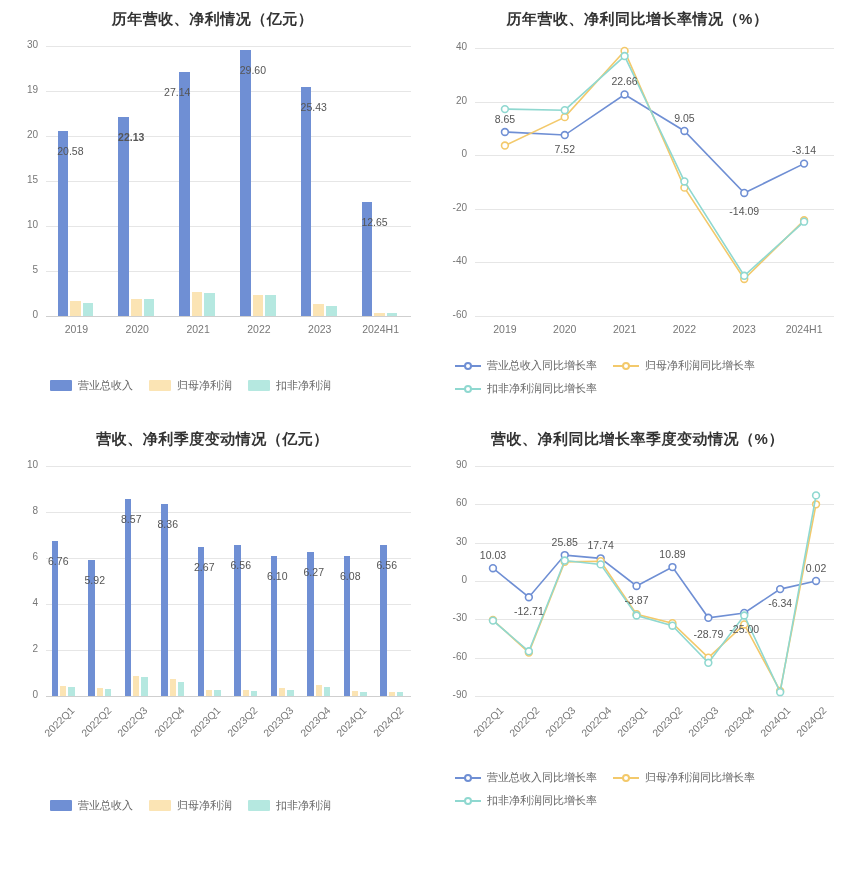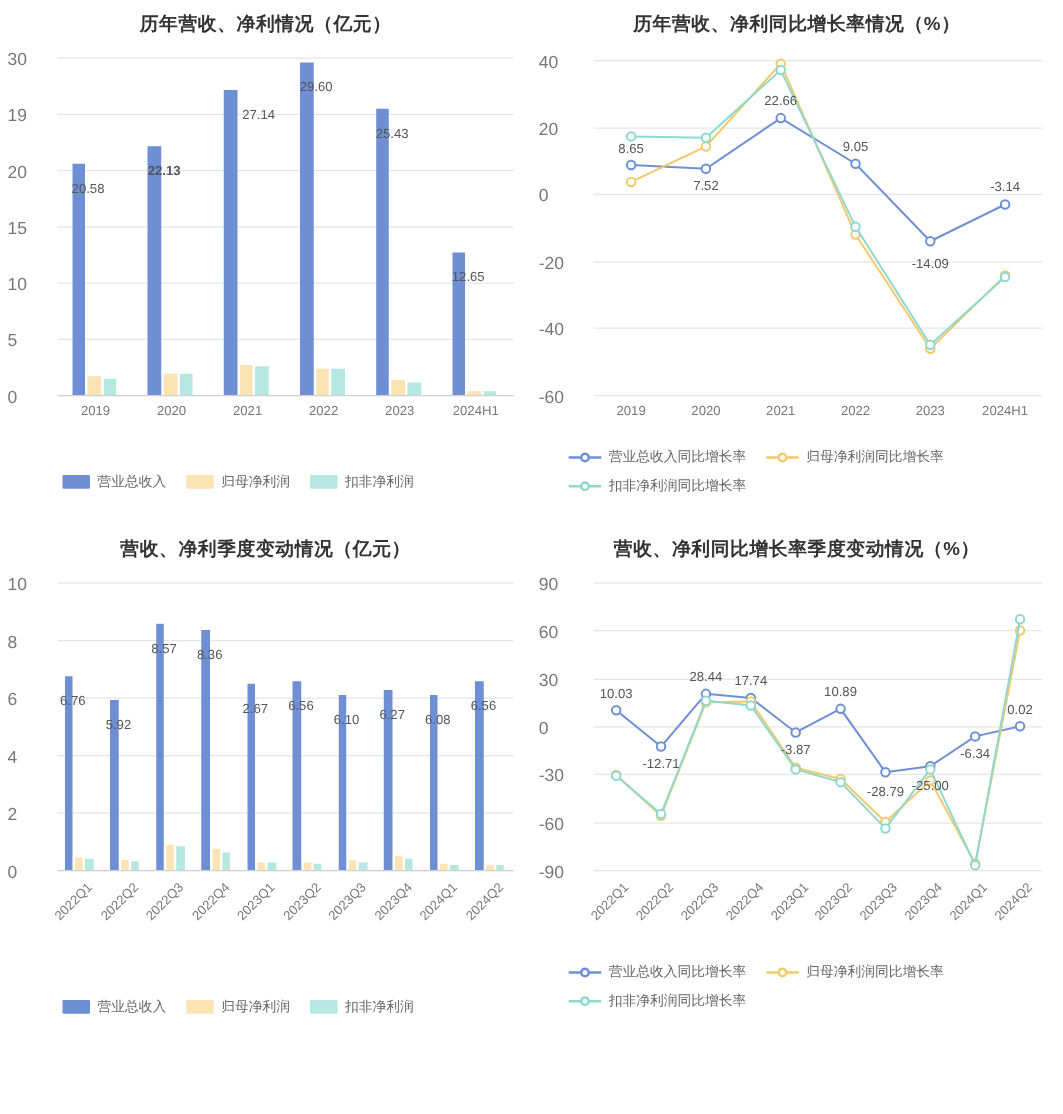--- a/index.html
+++ b/index.html
@@ -22,23 +22,23 @@
     text-align: center;
     font-size: 15px;
     font-weight: bold;
     color: #333;
     padding-top: 10px;
     letter-spacing: 0.5px;
   }
   .plot { position: relative; }
   .axis-label {
     position: absolute;
-    font-size: 14px;
+    font-size: 10px;
     color: #777;
-    text-align: left;
+    text-align: right;
     white-space: nowrap;
   }
   .xtick {
     position: absolute;
     font-size: 10.5px;
     color: #777;
     text-align: center;
     white-space: nowrap;
   }
   .xtick.rot {
@@ -140,21 +140,21 @@
           <div class="dlabel" style="left: 42.4167px; width: 56px; text-align: center; top: 112.78px;">20.58</div>
           <div class="bar s0" style="left: 118.392px; width: 10.5722px; height: 199.17px; bottom: 26px; background: rgb(111, 143, 212);"></div>
           <div class="bar s1" style="left: 130.964px; width: 10.5722px; height: 16.65px; bottom: 26px; background: rgb(251, 228, 180);"></div>
           <div class="bar s2" style="left: 143.536px; width: 10.5722px; height: 16.92px; bottom: 26px; background: rgb(181, 232, 224);"></div>
           <div class="xtick" style="left: 107.25px; width: 60px; top: 291px;">2020</div>
           <div class="dlabel" style="left: 103.25px; width: 56px; text-align: center; top: 98.83px; font-weight: bold;">22.13</div>
           <div class="bar s0" style="left: 179.225px; width: 10.5722px; height: 244.26px; bottom: 26px; background: rgb(111, 143, 212);"></div>
           <div class="bar s1" style="left: 191.797px; width: 10.5722px; height: 24.3px; bottom: 26px; background: rgb(251, 228, 180);"></div>
           <div class="bar s2" style="left: 204.369px; width: 10.5722px; height: 22.68px; bottom: 26px; background: rgb(181, 232, 224);"></div>
           <div class="xtick" style="left: 168.083px; width: 60px; top: 291px;">2021</div>
-          <div class="dlabel" style="left: 164.083px; width: 56px; text-align: right; top: 53.74px;">27.14</div>
+          <div class="dlabel" style="left: 164.083px; width: 56px; text-align: left; top: 53.74px;">27.14</div>
           <div class="bar s0" style="left: 240.058px; width: 10.5722px; height: 266.4px; bottom: 26px; background: rgb(111, 143, 212);"></div>
           <div class="bar s1" style="left: 252.631px; width: 10.5722px; height: 21.33px; bottom: 26px; background: rgb(251, 228, 180);"></div>
           <div class="bar s2" style="left: 265.203px; width: 10.5722px; height: 20.7px; bottom: 26px; background: rgb(181, 232, 224);"></div>
           <div class="xtick" style="left: 228.917px; width: 60px; top: 291px;">2022</div>
           <div class="dlabel" style="left: 224.917px; width: 56px; text-align: center; top: 31.6px;">29.60</div>
           <div class="bar s0" style="left: 300.892px; width: 10.5722px; height: 228.87px; bottom: 26px; background: rgb(111, 143, 212);"></div>
           <div class="bar s1" style="left: 313.464px; width: 10.5722px; height: 12.15px; bottom: 26px; background: rgb(251, 228, 180);"></div>
           <div class="bar s2" style="left: 326.036px; width: 10.5722px; height: 10.44px; bottom: 26px; background: rgb(181, 232, 224);"></div>
           <div class="xtick" style="left: 289.75px; width: 60px; top: 291px;">2023</div>
           <div class="dlabel" style="left: 285.75px; width: 56px; text-align: center; top: 69.13px;">25.43</div>
@@ -379,21 +379,21 @@
             <circle cx="283.34999999999997" cy="210.77777777777777" r="3.4" fill="#fff" stroke="#8fd8d0" stroke-width="1.6"></circle>
             <circle cx="319.24999999999994" cy="163.5" r="3.4" fill="#fff" stroke="#8fd8d0" stroke-width="1.6"></circle>
             <circle cx="355.15" cy="240.16666666666666" r="3.4" fill="#fff" stroke="#8fd8d0" stroke-width="1.6"></circle>
             <circle cx="391.04999999999995" cy="43.388888888888886" r="3.4" fill="#fff" stroke="#8fd8d0" stroke-width="1.6"></circle>
           </svg>
           <div class="xtick rot" style="left: 11.95px; width: 60px; top: 252px;">2022Q1</div>
           <div class="dlabel" style="left: 37.95px; width: 60px; text-align: center; top: 97.1839px;">10.03</div>
           <div class="xtick rot" style="left: 47.85px; width: 60px; top: 252px;">2022Q2</div>
           <div class="dlabel" style="left: 73.85px; width: 60px; text-align: center; top: 153.241px;">-12.71</div>
           <div class="xtick rot" style="left: 83.75px; width: 60px; top: 252px;">2022Q3</div>
-          <div class="dlabel" style="left: 109.75px; width: 60px; text-align: center; top: 84.0867px;">28.44</div>
+          <div class="dlabel" style="left: 109.75px; width: 60px; text-align: center; top: 84.0867px;">25.85</div>
           <div class="xtick rot" style="left: 119.65px; width: 60px; top: 252px;">2022Q4</div>
           <div class="dlabel" style="left: 145.65px; width: 60px; text-align: center; top: 87.3322px;">17.74</div>
           <div class="xtick rot" style="left: 155.55px; width: 60px; top: 252px;">2023Q1</div>
           <div class="dlabel" style="left: 181.55px; width: 60px; text-align: center; top: 141.945px;">-3.87</div>
           <div class="xtick rot" style="left: 191.45px; width: 60px; top: 252px;">2023Q2</div>
           <div class="dlabel" style="left: 217.45px; width: 60px; text-align: center; top: 96.085px;">10.89</div>
           <div class="xtick rot" style="left: 227.35px; width: 60px; top: 252px;">2023Q3</div>
           <div class="dlabel" style="left: 253.35px; width: 60px; text-align: center; top: 175.787px;">-28.79</div>
           <div class="xtick rot" style="left: 263.25px; width: 60px; top: 252px;">2023Q4</div>
           <div class="dlabel" style="left: 289.25px; width: 60px; text-align: center; top: 170.944px;">-25.00</div>

